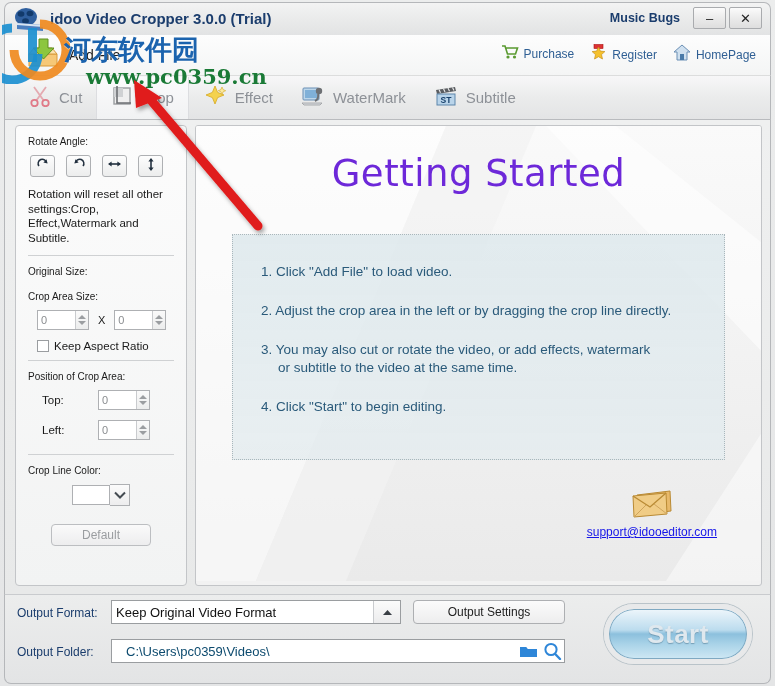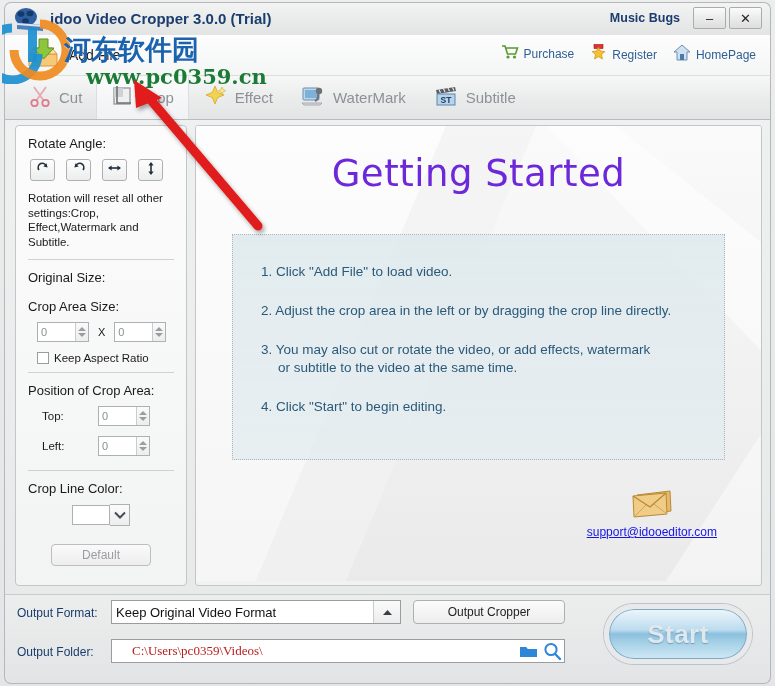--- a/index.html
+++ b/index.html
@@ -80,21 +80,21 @@
     border-left:1px solid #b5b7ba;border-right:1px solid #b5b7ba;
     box-sizing:border-box;
   }
   
   .leftpanel{
     position:absolute;left:10px;top:5px;width:172px;bottom:8px;
     background:linear-gradient(180deg,#fcfcfc 0%,#f2f3f3 100%);
     border:1px solid #c3c5c8;border-radius:4px;box-sizing:border-box;
     padding:10px 12px;
   }
-  .lp-label{font-size:13px;color:#1a1a1a;margin:0 0 8px 0;}
+  .lp-label{font-size:10px;color:#1a1a1a;margin:0 0 8px 0;}
   .rotrow{display:flex;gap:11px;margin:0 0 10px 2px;}
   .rotbtn{
     width:25px;height:22px;
     background:linear-gradient(180deg,#fdfdfd 0%,#eceded 100%);
     border:1px solid #aeb0b3;border-radius:3px;
     display:flex;align-items:center;justify-content:center;cursor:pointer;
     box-sizing:border-box;
   }
   .note{font-size:11.5px;color:#1a1a1a;line-height:14.5px;margin-bottom:10px;}
   .hr{height:1px;background:#cfd1d3;margin:8px 0 10px 0;}
@@ -187,21 +187,21 @@
     position:absolute;left:408px;top:5px;width:152px;height:24px;
     background:linear-gradient(180deg,#fbfbfb 0%,#ededee 100%);
     border:1px solid #adafb2;border-radius:4px;
     font-size:12px;color:#222;cursor:pointer;box-sizing:border-box;
   }
   .folderfield{
     position:absolute;left:106px;top:44px;width:454px;height:24px;
     border:1px solid #9a9da0;background:#fff;box-sizing:border-box;
     display:flex;align-items:center;
   }
-  .folderfield .val{font-size:13px;color:#b91c1c;padding-left:20px;flex:1;white-space:nowrap;overflow:hidden;font-family:Liberation Serif, serif;}
+  .folderfield .val{font-size:13px;color:#0c4a6e;padding-left:14px;flex:1;white-space:nowrap;overflow:hidden;}
   .ficon{width:24px;display:flex;align-items:center;justify-content:center;cursor:pointer;}
   .startbtn{
     position:absolute;right:18px;top:9px;width:148px;height:60px;
     border-radius:30px;cursor:pointer;
     background:
       linear-gradient(180deg,#eef6fb 0%,#bcdcee 42%,#8cc0dd 50%,#a9d3e8 70%,#cfe8f4 100%);
     border:5px solid #e8e9ea;
     box-shadow:0 0 0 1px #b9c3c9, inset 0 0 0 1px #7fa9c2;
     box-sizing:border-box;
     display:flex;align-items:center;justify-content:center;
@@ -521,21 +521,21 @@
 
     <div class="combo">
       <span class="val">Keep Original Video Format</span>
       <span class="cbtn">
         <svg width="11" height="7" viewBox="0 0 11 7">
           <path d="M5.5 1 L10 6 L1 6 Z" fill="#3a3f45"></path>
         </svg>
       </span>
     </div>
 
-    <button class="outset">Output Cropper</button>
+    <button class="outset">Output Settings</button>
 
     <span class="ofld-label">Output Folder:</span>
 
     <div class="folderfield">
       <span class="val">C:\Users\pc0359\Videos\</span>
       <span class="ficon">
         <svg width="19" height="15" viewBox="0 0 19 15">
           <path d="M1 3 h6 l1.6 2 h9.4 v8 h-17 z" fill="#2e86d8"></path>
           <path d="M1 3 h6 l1.6 2 h-7.6 z" fill="#2e86d8"></path>
           <rect x="1" y="6" width="17" height="7" fill="#2e86d8"></rect>

